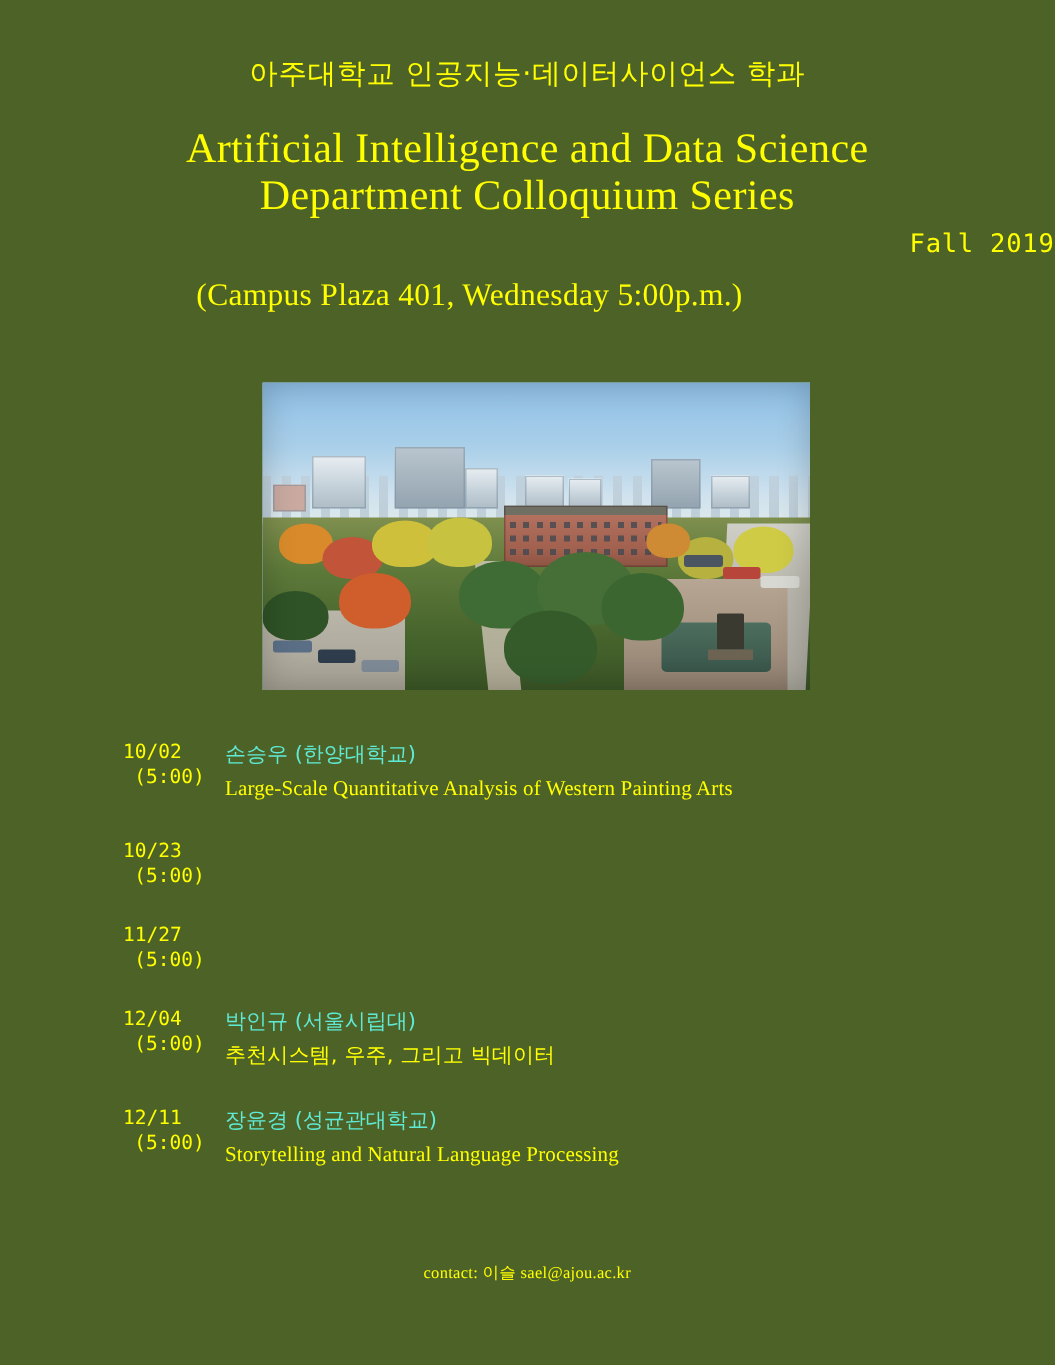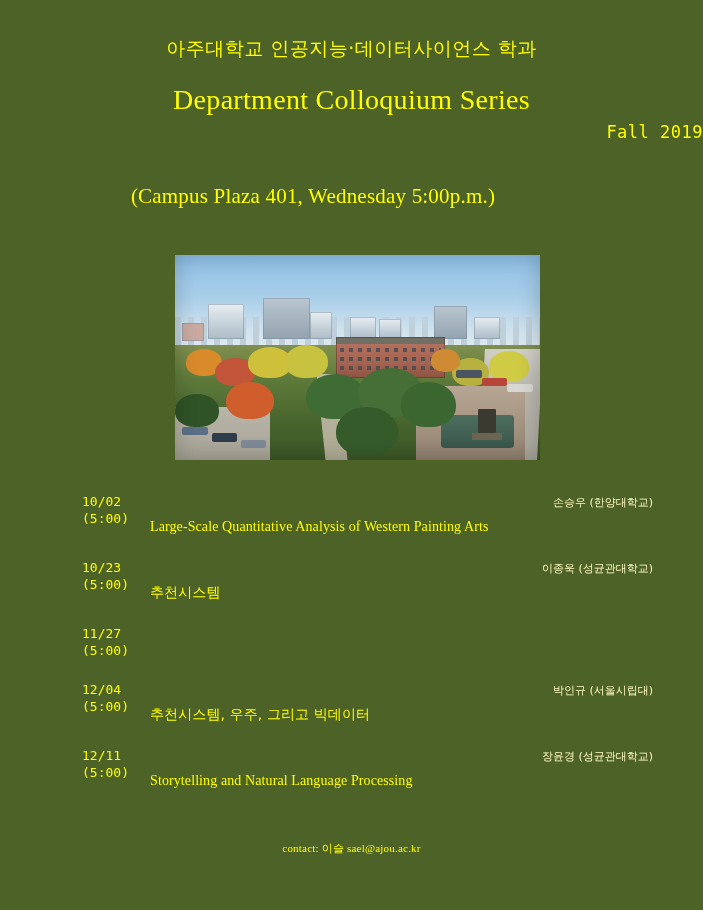--- a/index.html
+++ b/index.html
@@ -201,32 +201,31 @@
   .entry .datecol {
     width: 62px;
     flex: 0 0 62px;
     color: #ffff00;
     font-family: "DejaVu Sans Mono", monospace;
     font-size: 13px;
     line-height: 17px;
     letter-spacing: 0px;
   }
   .entry .datecol .d1 { display: block; }
-  .entry .datecol .d2 { display: block; }
+  .entry .datecol .d2 { display: block; text-align: center; }
   .entry .info {
     flex: 1 1 auto;
     padding-left: 6px;
   }
   .entry .speaker {
-    color: #fef9c3;
+    color: #5eead4;
     font-family: "DejaVu Sans", sans-serif;
-    font-size: 11px;
+    font-size: 14px;
     line-height: 20px;
     white-space: nowrap;
-    text-align: right;
   }
   .entry .talk {
     color: #ffff00;
     font-family: "Liberation Serif", serif;
     font-size: 14px;
     line-height: 21px;
     margin-top: 3px;
     letter-spacing: 0.1px;
     white-space: nowrap;
   }
@@ -250,20 +249,21 @@
   }
 </style>
 </head>
 <body>
 
 <div class="poster">
 
   <div class="dept-line">아주대학교 인공지능·데이터사이언스 학과</div>
 
   <div class="title-block">
+    <div class="title-line">Artificial Intelligence and Data Science</div>
     <div class="title-line">Department Colloquium Series</div>
     <div class="term-line">Fall 2019</div>
   </div>
 
   <div class="venue-line">(Campus Plaza 401, Wednesday 5:00p.m.)</div>
 
   <div class="photo-wrap">
     <div class="photo">
       <div class="sky"></div>
       <div class="skyline"></div>
@@ -328,24 +328,20 @@
         <div class="speaker">손승우 (한양대학교)</div>
         <div class="talk">Large-Scale Quantitative Analysis of Western Painting Arts</div>
       </div>
     </div>
 
     <div class="entry">
       <div class="datecol">
         <span class="d1">10/23</span>
         <span class="d2">(5:00)</span>
       </div>
-      <div class="info">
-        <div class="speaker">이종욱 (성균관대학교)</div>
-        <div class="talk ko">추천시스템</div>
-      </div>
     </div>
 
     <div class="entry">
       <div class="datecol">
         <span class="d1">11/27</span>
         <span class="d2">(5:00)</span>
       </div>
     </div>
 
     <div class="entry">

